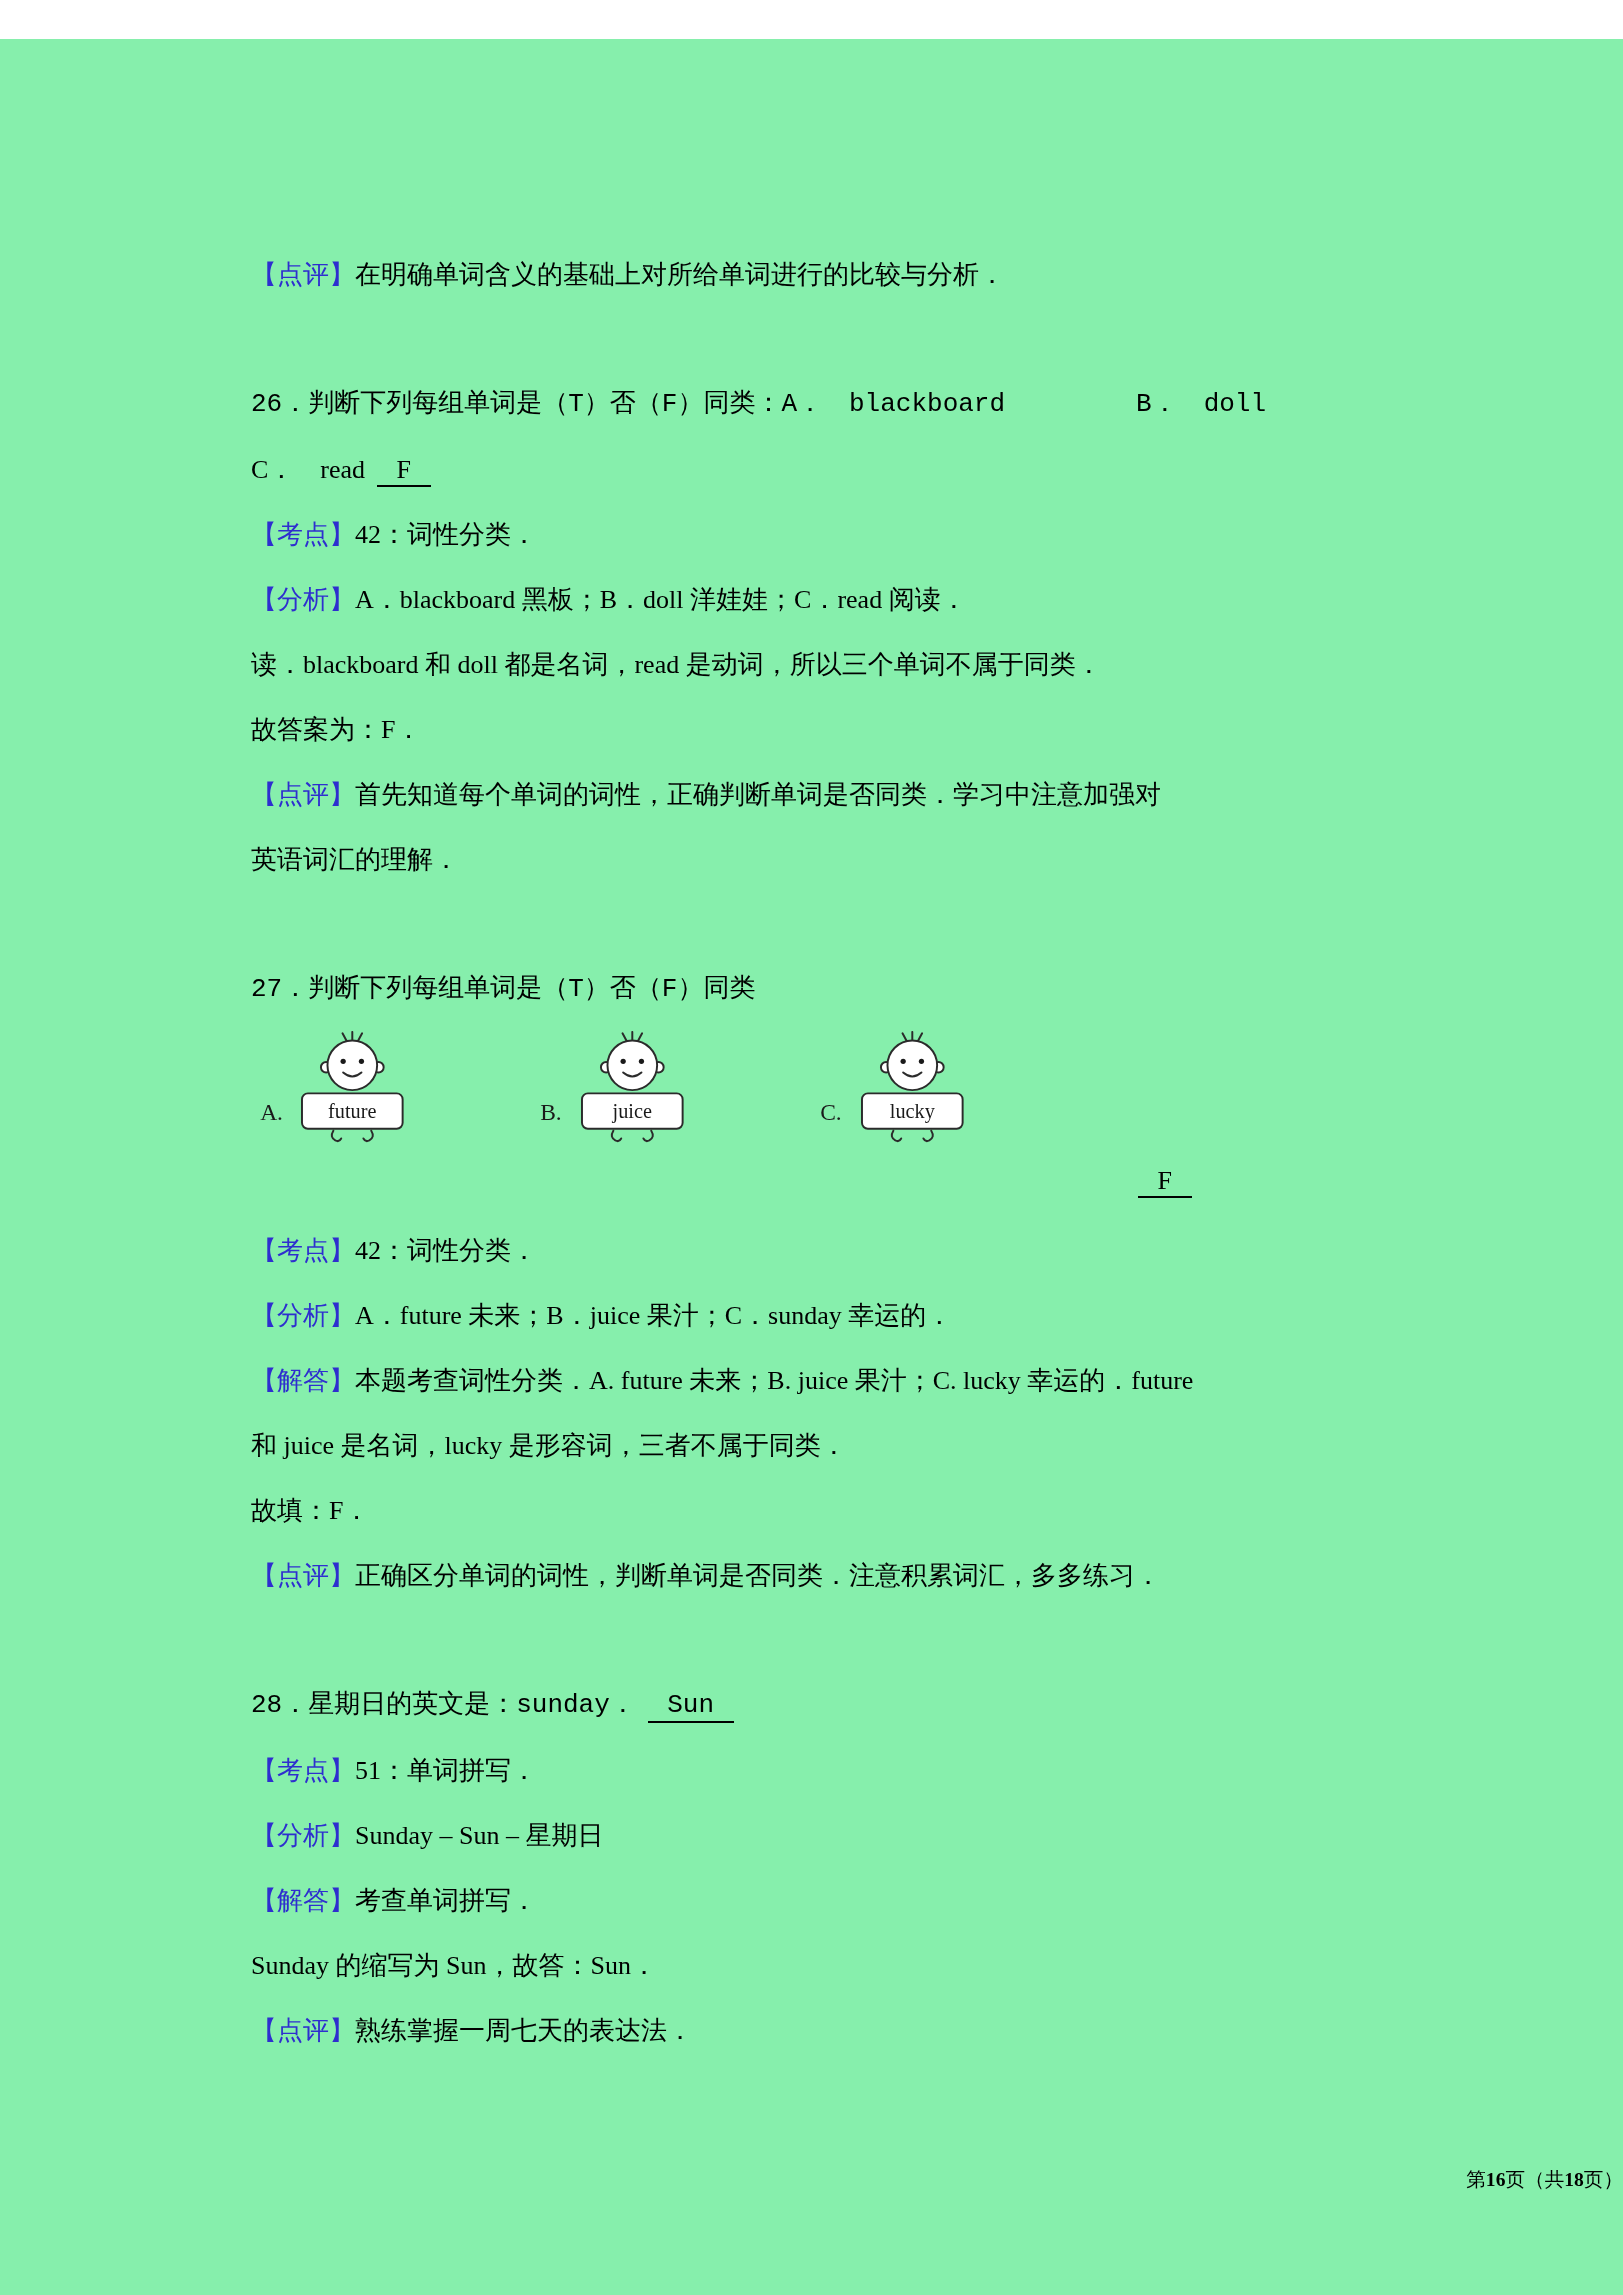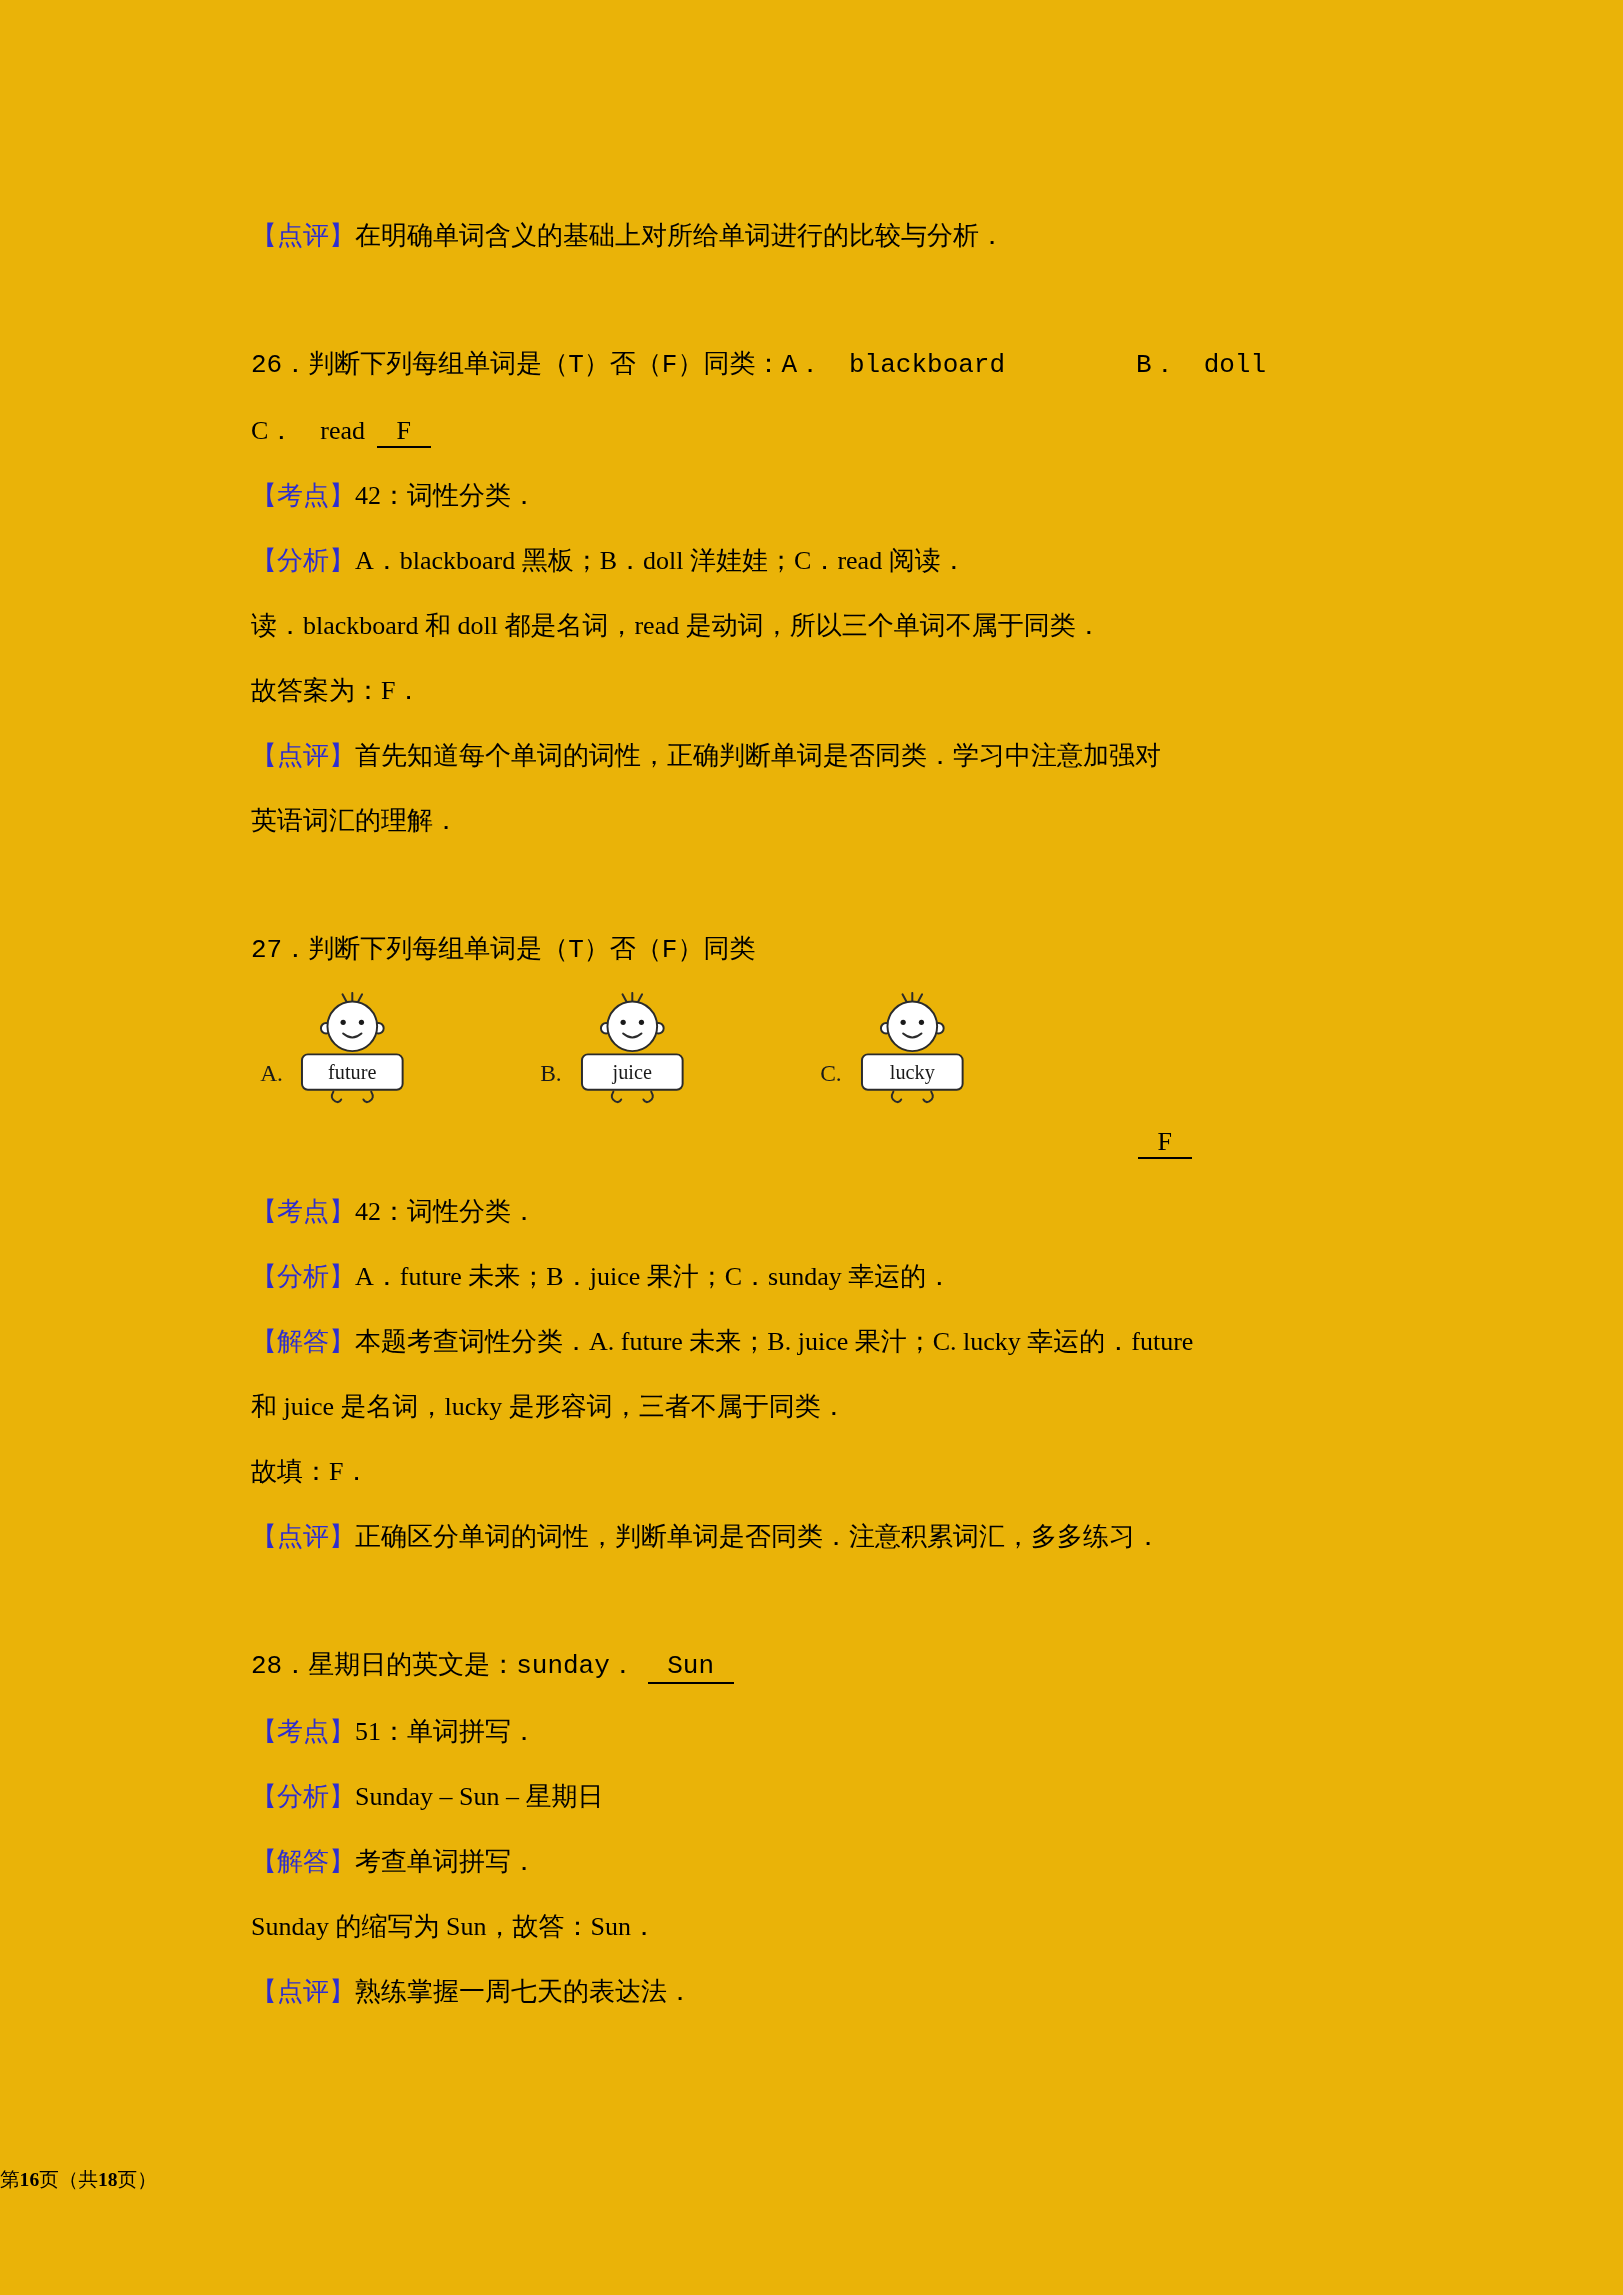--- a/index.html
+++ b/index.html
@@ -8,21 +8,22 @@
     width: 1623px;
     height: 2295px;
     position: relative;
     font-family: "Liberation Serif", "DejaVu Serif", serif;
     color: #000000;
     overflow: hidden;
   }
   .page {
     position: absolute;
     inset: 0;
-    background: #eab308;
+    background: #86efac;
+    margin-top: 39px;
   }
   .content {
     padding: 203px 223px 0 251px;
     font-size: 26px;
   }
   .line {
     min-height: 65px;
     line-height: 65px;
     white-space: nowrap;
   }
@@ -49,21 +50,21 @@
   .fig-stroke { fill: none; stroke: #2b2b2b; stroke-width: 3; stroke-linecap: round; }
   .fig-fill-white { fill: #ffffff; stroke: #2b2b2b; stroke-width: 3; }
   .fig-label-text { font-family: "Liberation Serif", serif; font-size: 36px; fill: #1a1a1a; }
   .fig-word-text { font-family: "Liberation Serif", serif; font-size: 31px; fill: #1a1a1a; text-anchor: middle; }
   .q27-answer { align-self: flex-end; margin-left: 47px; margin-bottom: 3.9px; }
   .footer {
     position: absolute;
     bottom: 103px;
     left: 0;
     right: 0;
-    text-align: left;
+    text-align: right;
     font-size: 19.6px;
     line-height: 23.6px;
   }
   .bold { font-weight: 700; }
 </style>
 </head>
 <body>
 
 <div class="page">
   <div class="content">

